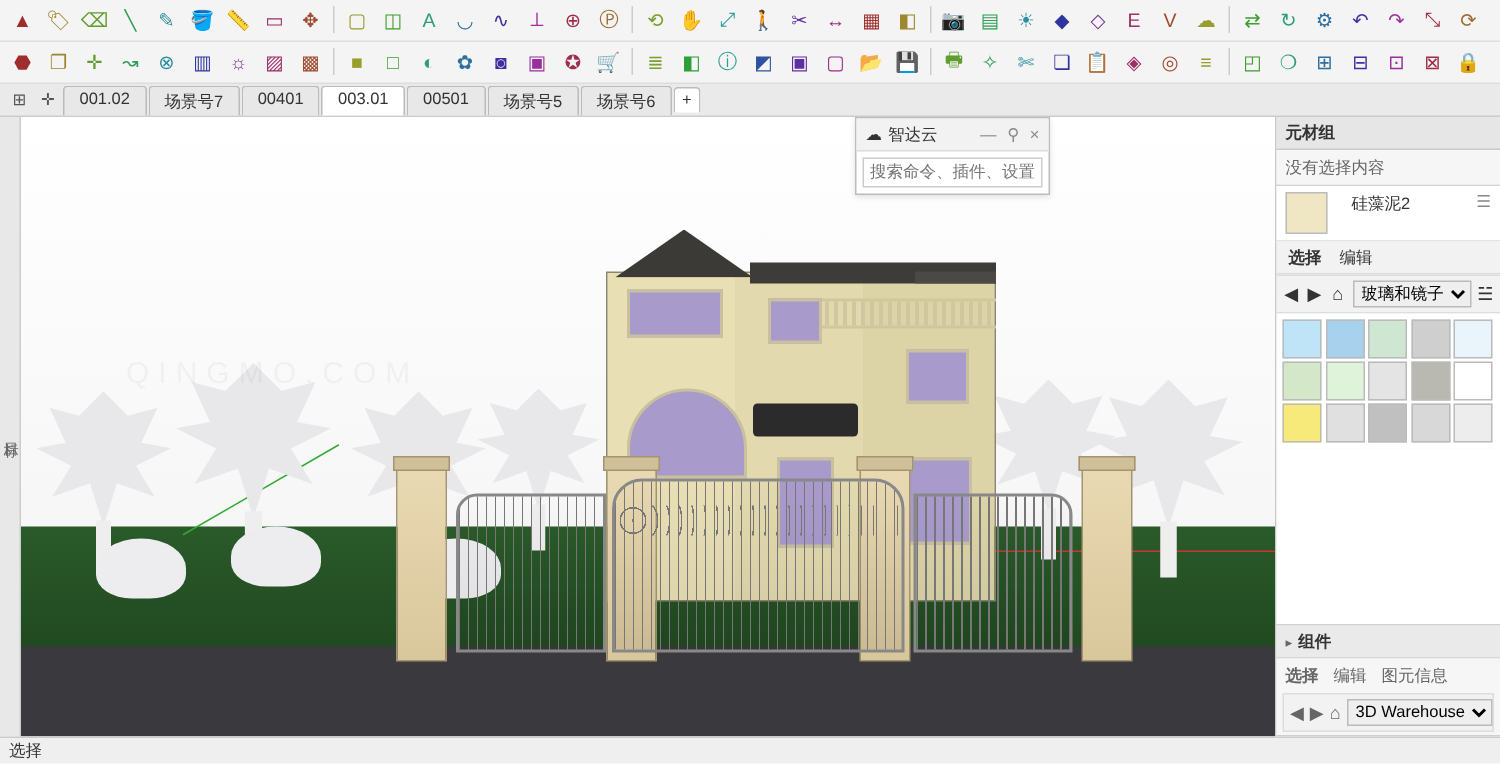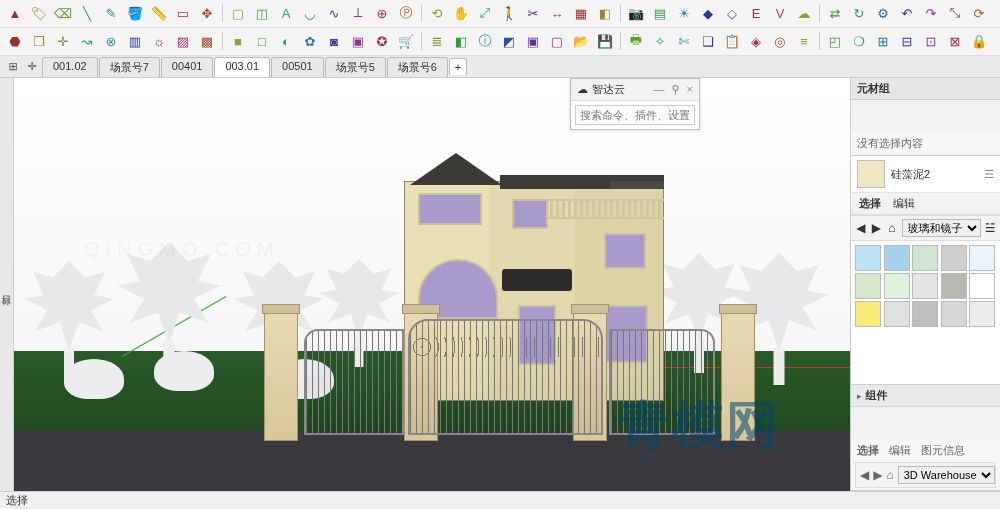--- a/index.html
+++ b/index.html
@@ -62,22 +62,22 @@
 .float-panel .hdr{display:flex;align-items:center;justify-content:space-between;padding:3px 6px;background:#f2f2f2;border-bottom:1px solid #ddd;}
 .float-panel .hdr .ctrls span{margin-left:4px;color:#888;cursor:pointer;}
 .float-panel input{width:100%;border:1px solid #ccc;padding:3px 4px;font-size:11px;margin:0;}
 
 .right-rail{width:150px;background:#f1f1f1;border-left:1px solid #c9c9c9;display:flex;flex-direction:column;font-size:11px;}
 .rail-title{padding:3px 6px;background:#e6e6e6;border-bottom:1px solid #ccc;font-weight:bold;}
 .rail-sect{border-bottom:1px solid #cfcfcf;}
 .rail-sect summary,.rail-sect .shead{padding:3px 6px;background:#eaeaea;border-bottom:1px solid #d6d6d6;cursor:pointer;list-style:none;display:flex;align-items:center;gap:4px;}
 .rail-sect .shead::before{content:"▸";color:#666;font-size:9px;}
 .rail-sect .open::before,.rail-sect details[open]>summary::before{content:"▾";}
-.rail-body{padding:4px 6px;background:#f6f6f6;color:#666;margin-top:32px;}
-.mat-row{display:flex;align-items:center;gap:6px;padding:4px 6px;background:#fff;border-bottom:1px solid #e4e4e4;}
+.rail-body{padding:4px 6px;background:#f6f6f6;color:#666;}
+.mat-row{display:flex;align-items:flex-start;gap:16px;padding:4px 6px;background:#fff;border-bottom:1px solid #e4e4e4;}
 .mat-thumb{width:28px;height:28px;background:#efe6c4;border:1px solid #bbb;}
 .mat-toolbar{display:flex;align-items:center;gap:4px;padding:3px 4px;background:#f2f2f2;border-top:1px solid #ddd;border-bottom:1px solid #ddd;}
 .mat-toolbar .tb{width:18px;height:18px;display:flex;align-items:center;justify-content:center;cursor:pointer;font-size:12px;}
 .mat-toolbar select{flex:1;font-size:11px;border:1px solid #bbb;padding:1px;}
 .mat-grid{display:grid;grid-template-columns:repeat(5,1fr);gap:2px;padding:4px;background:#fff;}
 .mat-grid .sw{width:26px;height:26px;border:1px solid #bbb;}
 
 .status-bar{position:absolute;left:0;right:0;bottom:0;height:18px;background:#efefef;border-top:1px solid #ccc;display:flex;align-items:center;font-size:11px;padding:0 6px;gap:10px;}
 .status-bar .slot{display:flex;align-items:center;gap:4px;}
 .status-bar .spacer{flex:1;}
@@ -281,21 +281,20 @@
         </div>
       <div class="gate">
         <div class="sect sl"></div>
           <div class="sect sc"></div>
           <div class="sect sr"></div>
         <div class="swirl"></div>
       </div>
     </div>
 
     <div class="wm-light">QINGMO.COM</div>
-    <div class="watermark">青模网</div>
 
     <div class="float-panel">
       <div class="hdr">
         <span style="display:flex;align-items:center;gap:4px">
             <span>☁</span>
             <span>智达云</span>
           </span>
         <span class="ctrls">
           <span>—</span>
           <span>⚲</span>

